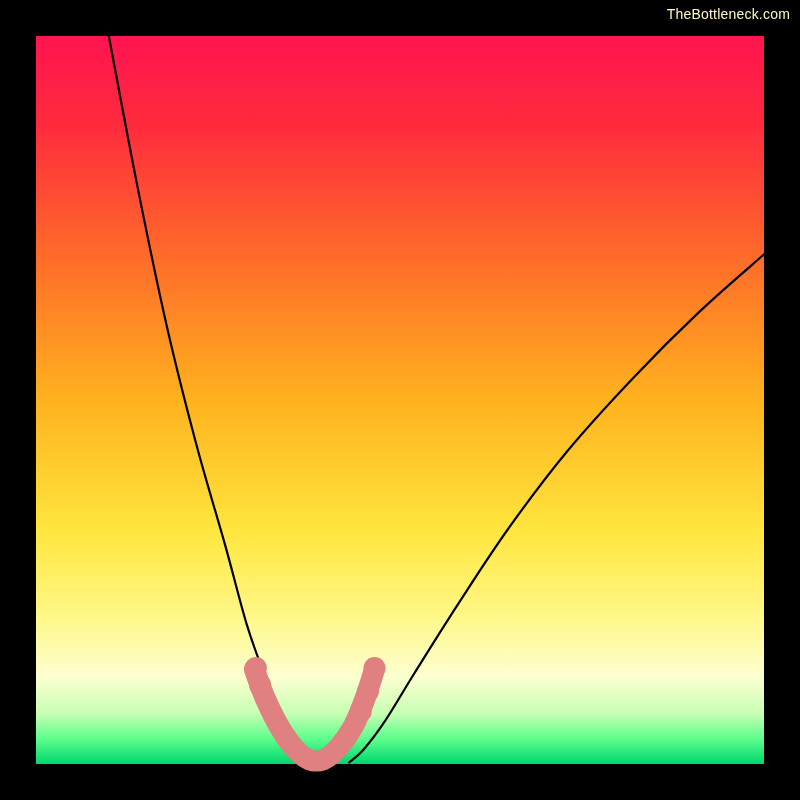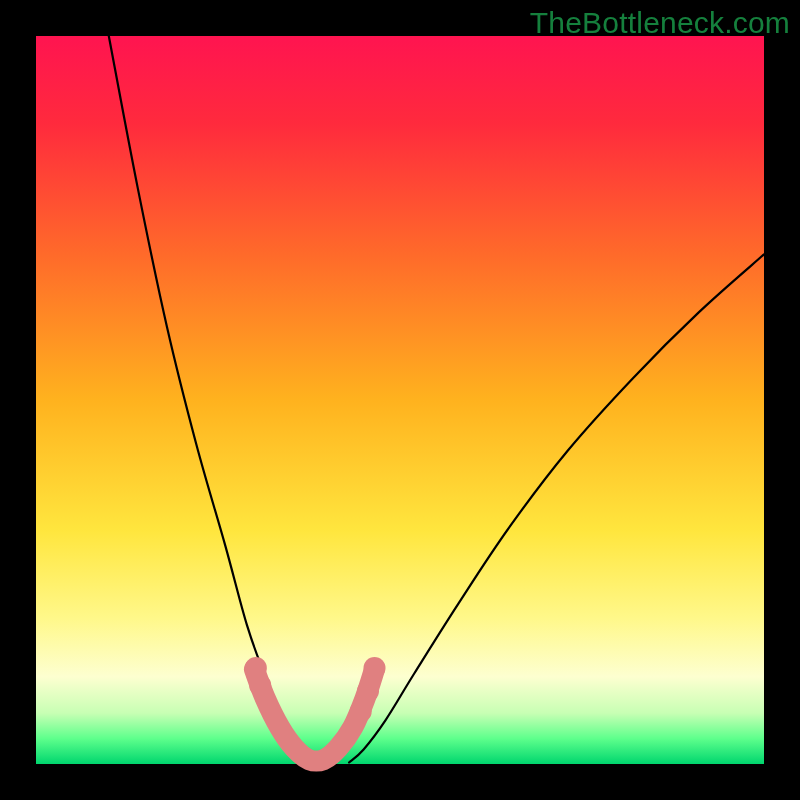--- a/index.html
+++ b/index.html
@@ -16,22 +16,22 @@
     width: 800px;
     height: 800px;
   }
   svg {
     display: block;
   }
   .watermark {
     position: absolute;
     top: 6px;
     right: 10px;
-    color: #15803d;
-    font-size: 30px;
+    color: #fef9c3;
+    font-size: 14px;
     font-weight: 500;
     letter-spacing: 0.2px;
     user-select: none;
   }
 </style>
 </head>
 <body>
 
 <div class="canvas-wrap">
   <svg id="chart-svg" width="800" height="800" viewBox="0 0 800 800">

